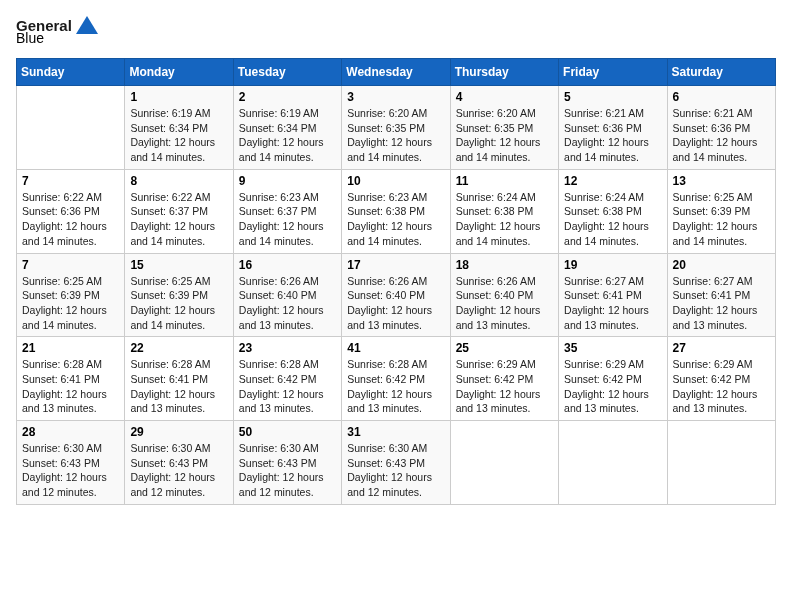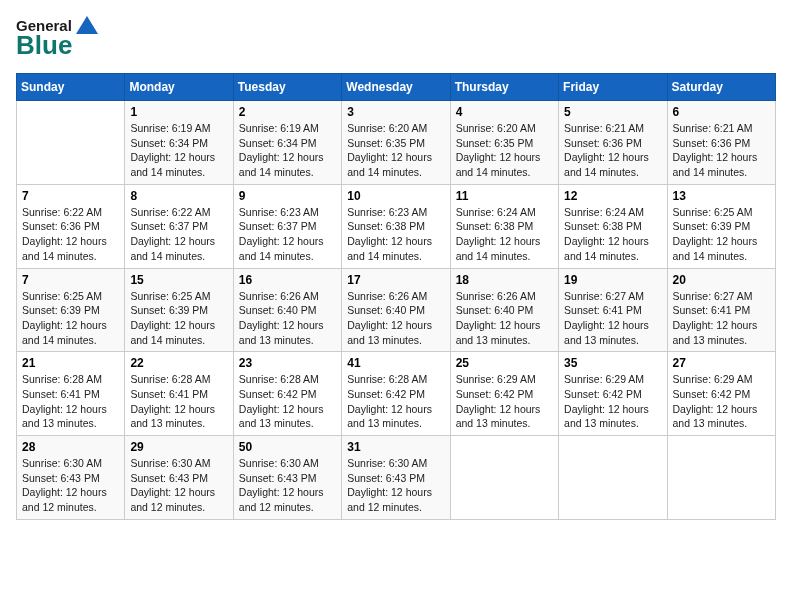--- a/index.html
+++ b/index.html
@@ -78,21 +78,21 @@
 <body>
 
 <div class="header">
   <div class="logo">
     <div style="display:flex; align-items:center; gap:4px;">
       <span style="font-size:15px; font-weight:bold; color:#1a1a1a;">General</span>
       <svg width="22" height="18" viewBox="0 0 22 18">
         <polygon points="0,18 11,0 22,18" fill="#1565c0"></polygon>
       </svg>
     </div>
-    <span style="font-size:26px; font-weight:bold; color:#0f766e; margin-top:-4px;">Blue</span>
+    <span style="font-size:14px; font-weight:normal; color:#000000; margin-top:-4px;">Blue</span>
   </div>
   <div class="title-block">
     <div class="month-title"></div>
     <div class="subtitle"></div>
   </div>
 </div>
 
 <table>
   <thead>
     <tr id="header-row">

